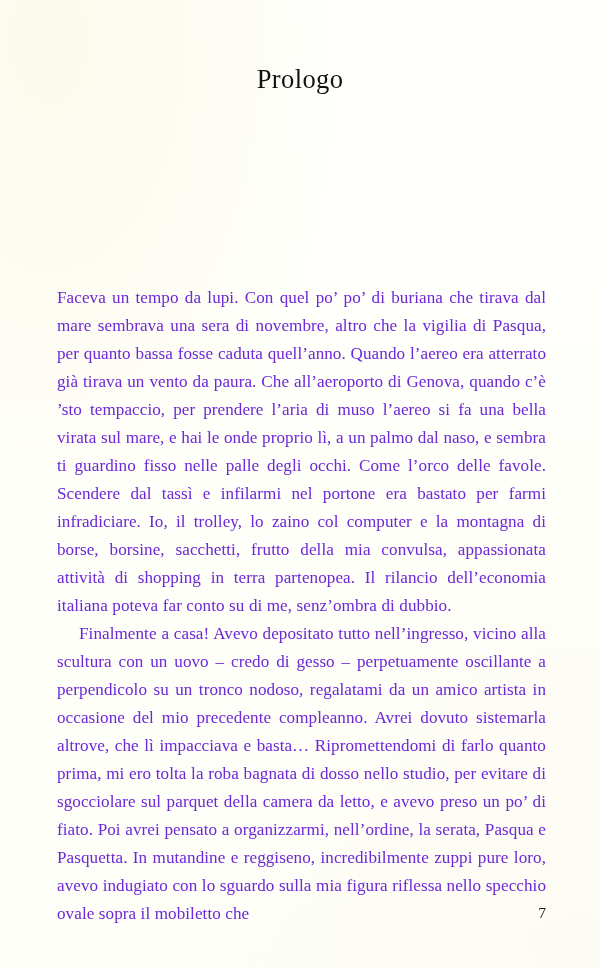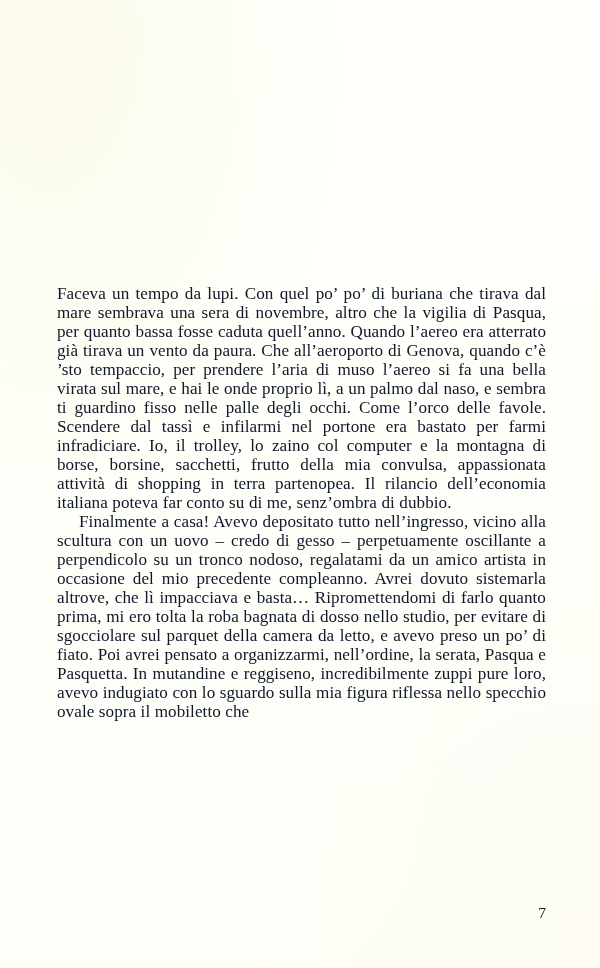--- a/index.html
+++ b/index.html
@@ -49,26 +49,26 @@
   .text-block {
     position: absolute;
     left: 57px;
     top: 284px;
     width: 489px;
   }
 
   .body-par {
     margin: 0;
     font-size: 17.1px;
-    line-height: 19px;
+    line-height: 28px;
     text-align: justify;
     text-justify: inter-word;
     letter-spacing: 0.004em;
     word-spacing: 0.006em;
-    color: #0f172a;
+    color: #6d28d9;
     hyphens: manual;
   }
 
   .body-par.indented {
     text-indent: 22px;
   }
 
   .folio {
     position: absolute;
     left: 57px;
@@ -80,20 +80,21 @@
     color: #1a1714;
   }
 </style>
 </head>
 <body>
 
 <div class="paper-tint"></div>
 
 <div class="page">
 
+  <h1 class="chapter-title">Prologo</h1>
 
   <div class="text-block">
     <p class="body-par">Faceva un tempo da lupi. Con quel po’ po’ di buriana che tirava dal mare sembrava una sera di novembre, altro che la vigilia di Pasqua, per quanto bassa fosse caduta quell’anno. Quando l’aereo era atterrato già tirava un vento da paura. Che all’aeroporto di Genova, quando c’è ’sto tempaccio, per prendere l’aria di muso l’aereo si fa una bella virata sul mare, e hai le onde proprio lì, a un palmo dal naso, e sembra ti guardino fisso nelle palle degli occhi. Come l’orco delle favole. Scendere dal tassì e infilarmi nel portone era bastato per farmi infradiciare. Io, il trolley, lo zaino col computer e la montagna di borse, borsine, sacchetti, frutto della mia convulsa, appassionata attività di shopping in terra partenopea. Il rilancio dell’economia italiana poteva far conto su di me, senz’ombra di dubbio.</p>
     <p class="body-par indented">Finalmente a casa! Avevo depositato tutto nell’ingresso, vicino alla scultura con un uovo – credo di gesso – perpetuamente oscillante a perpendicolo su un tronco nodoso, regalatami da un amico artista in occasione del mio precedente compleanno. Avrei dovuto sistemarla altrove, che lì impacciava e basta… Ripromettendomi di farlo quanto prima, mi ero tolta la roba bagnata di dosso nello studio, per evitare di sgocciolare sul parquet della camera da letto, e avevo preso un po’ di fiato. Poi avrei pensato a organizzarmi, nell’ordine, la serata, Pasqua e Pasquetta. In mutandine e reggiseno, incredibilmente zuppi pure loro, avevo indugiato con lo sguardo sulla mia figura riflessa nello specchio ovale sopra il mobiletto che</p>
   </div>
 
   <div class="folio">7</div>
 
 </div>
 

